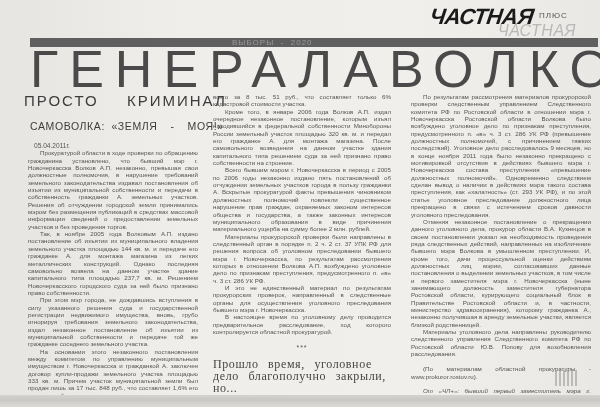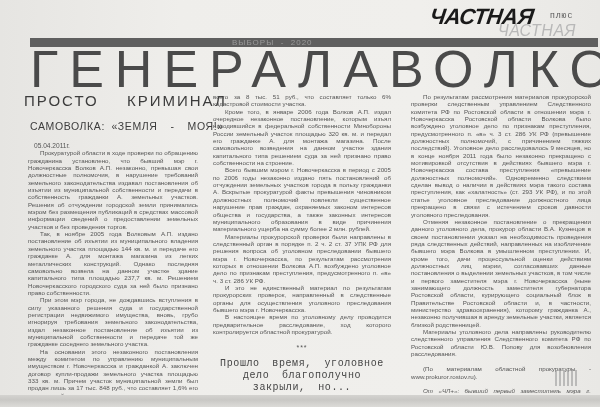--- a/index.html
+++ b/index.html
@@ -18,22 +18,22 @@
       position:absolute; left:0; top:395px; width:600px; height:12px;
       background:linear-gradient(180deg,#d4d3d0 0%,#c9c8c5 40%,#dcdbd8 100%);
     }
     .masthead { position:absolute; left:390px; top:4px; width:205px; height:34px; }
     .mast-main {
       position:absolute; left:40px; top:0px;
       font-family:"Liberation Sans", sans-serif; font-weight:bold; font-style:italic;
       font-size:22px; letter-spacing:-0.5px; color:#1a1a1a; transform:skewX(-8deg);
     }
     .mast-plus {
-      position:absolute; left:160px; top:7px;
-      font-family:Liberation Mono, monospace; font-size:8px; color:#555; letter-spacing:1px;
+      position:absolute; left:149px; top:7px;
+      font-family:Liberation Sans, sans-serif; font-size:8px; color:#555; letter-spacing:1px;
     }
     .mast-sub {
       position:absolute; left:108px; top:18px;
       font-family:"Liberation Sans", sans-serif; font-style:italic;
       font-size:16px; color:#b8b8b8; letter-spacing:0.5px;
     }
     .bar {
       position:absolute; left:30px; top:38px; width:568px; height:9px;
       background:#5f5f5f;
     }
@@ -64,22 +64,22 @@
       text-align:justify;
     }
     .col p { margin:0; text-indent:12px; }
     .col p.noindent { text-indent:0; }
     .col p.date { text-indent:0; margin-top:4px; margin-left:6px; font-size:6.6px; }
     .col1 { left:28px; top:138px; width:170px; }
     .col2 { left:213px; top:93px; width:178px; }
     .col3 { left:411px; top:93px; width:180px; }
     .stars { text-align:center; margin:9px 0 6px; font-size:7px; letter-spacing:1px; }
     .lead-in {
-      font-family:Liberation Mono, monospace; font-size:10px; line-height:12px;
-      color:#454545; margin:4px 0 10px; text-align:center; letter-spacing:0.6px; word-spacing:6px;
+      font-family:Liberation Serif, serif; font-size:12px; line-height:12px;
+      color:#454545; margin:4px 0 10px; text-align:left; letter-spacing:0.6px; word-spacing:6px;
     }
     .col3 .source { margin-top:8px; text-indent:12px; }
     .col3 .italic { font-style:italic; margin-top:7px; }
     .stamp {
       position:absolute; left:555px; top:370px; width:22px; height:16px;
       background:repeating-linear-gradient(90deg,#9b9b9b 0 2px,transparent 2px 4px);
       opacity:0.6;
     }
   </style>
 </head>

